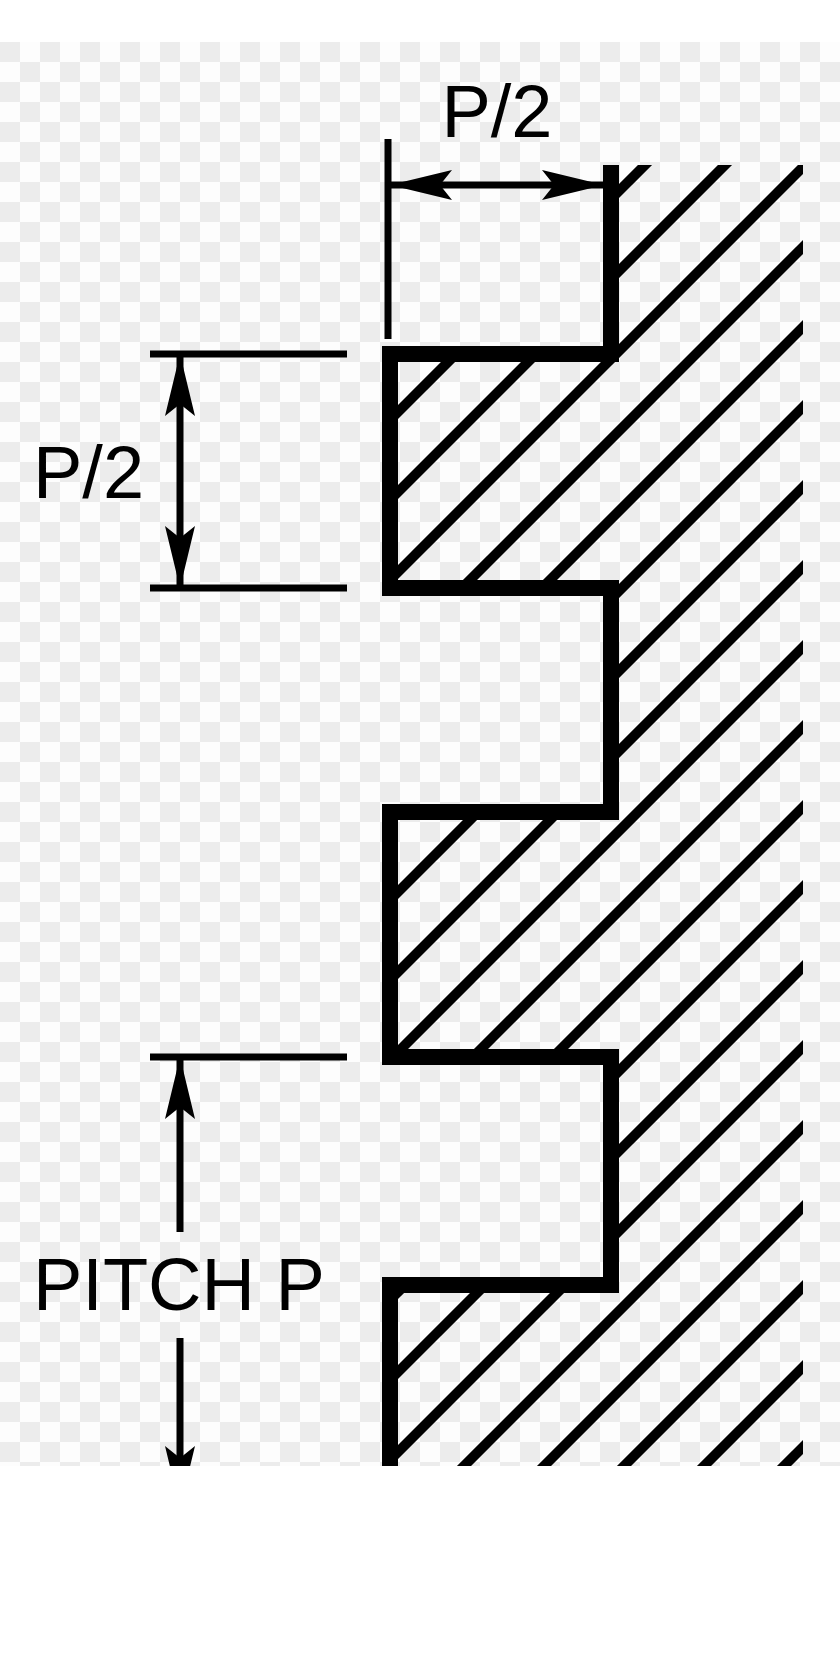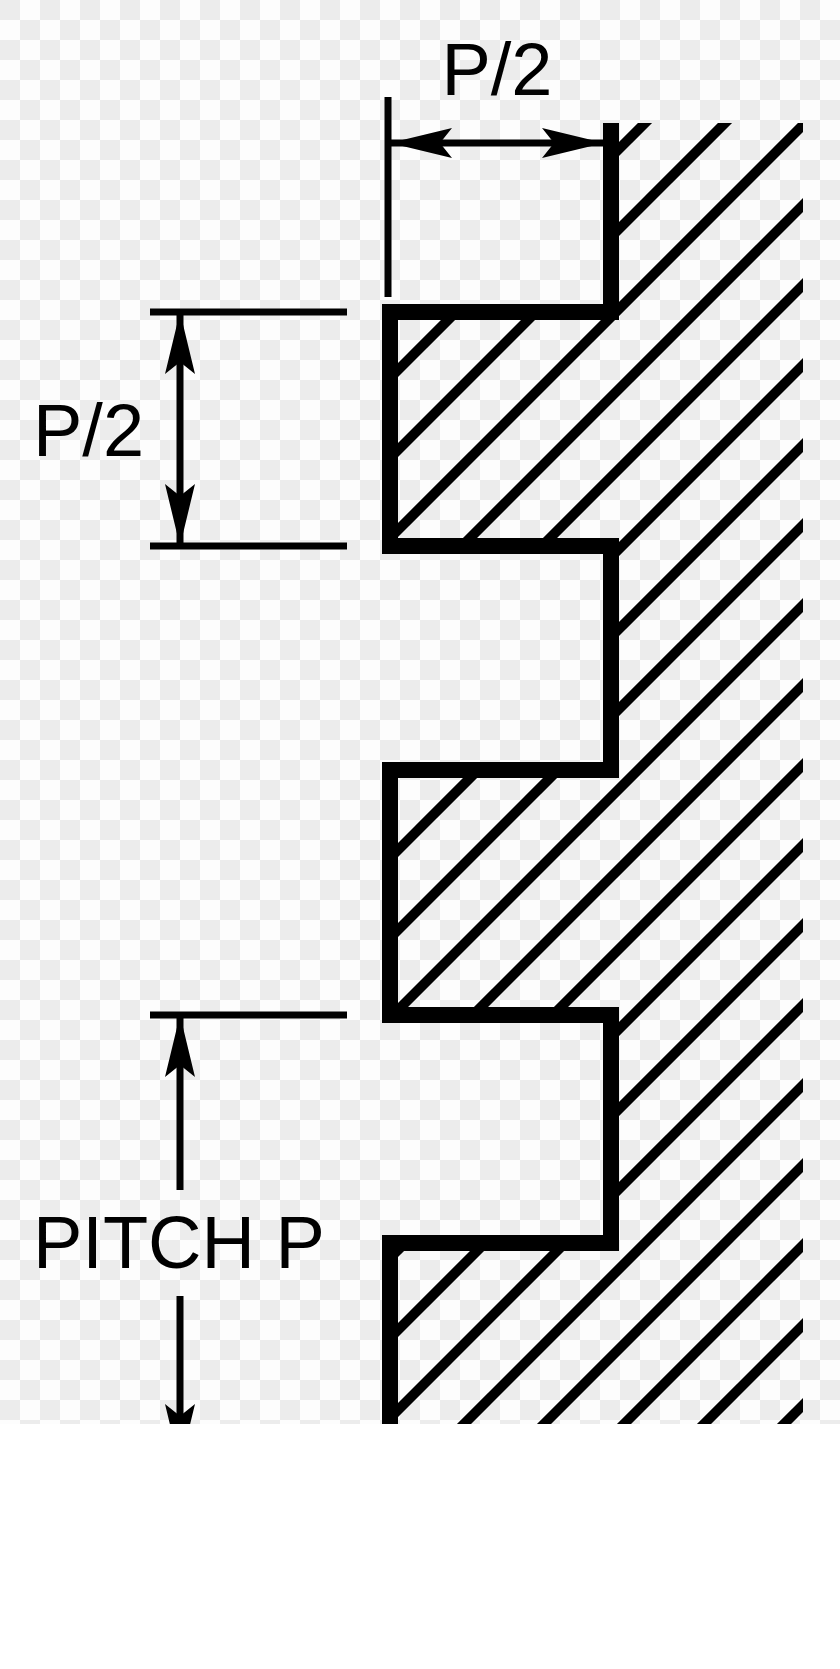--- a/index.html
+++ b/index.html
@@ -8,20 +8,21 @@
     font-family: "Liberation Sans", sans-serif;
   }
   .stage {
     position: relative;
     width: 840px;
     height: 1424px;
     overflow: hidden;
     
     background: repeating-conic-gradient(#ececec 0% 25%, #fdfdfd 0% 50%) 0 0 / 40px 40px;
     background-position: 20px 0;
+    margin-top: 42px;
   }
   .stage svg {
     position: absolute;
     left: 0;
     top: 0;
     display: block;
   }
   .ink-stroke {
     fill: none;
     stroke: #000000;

